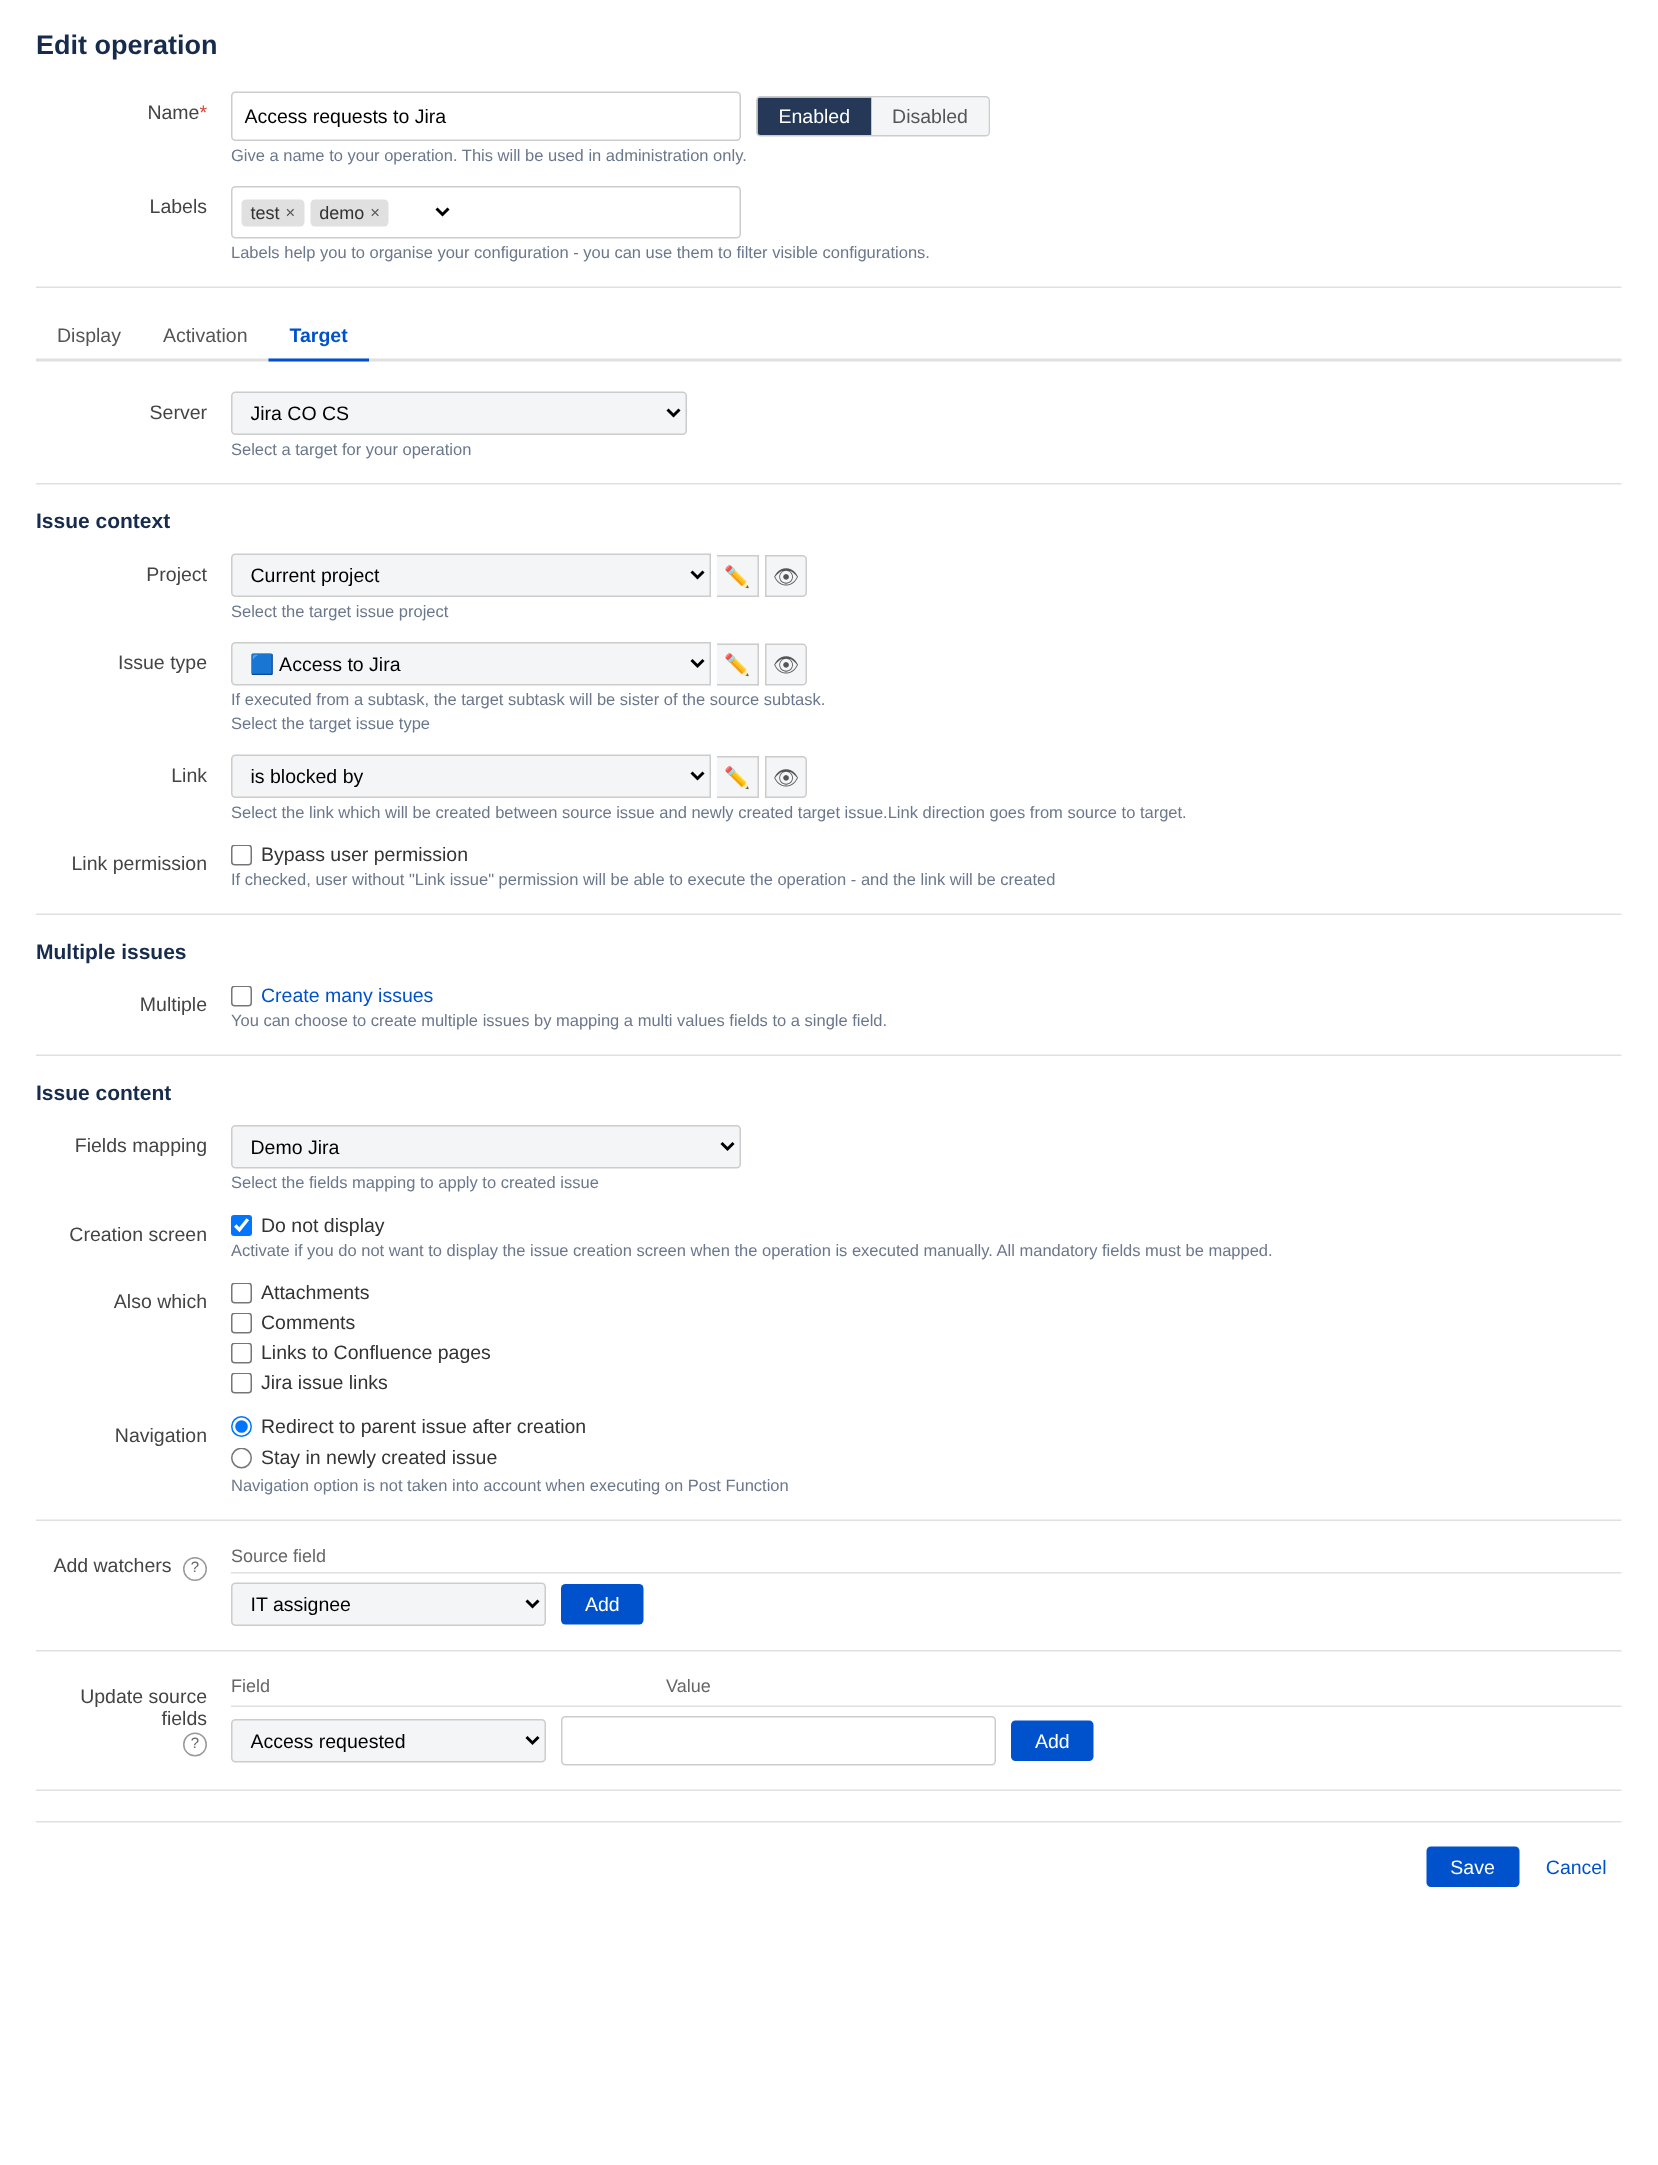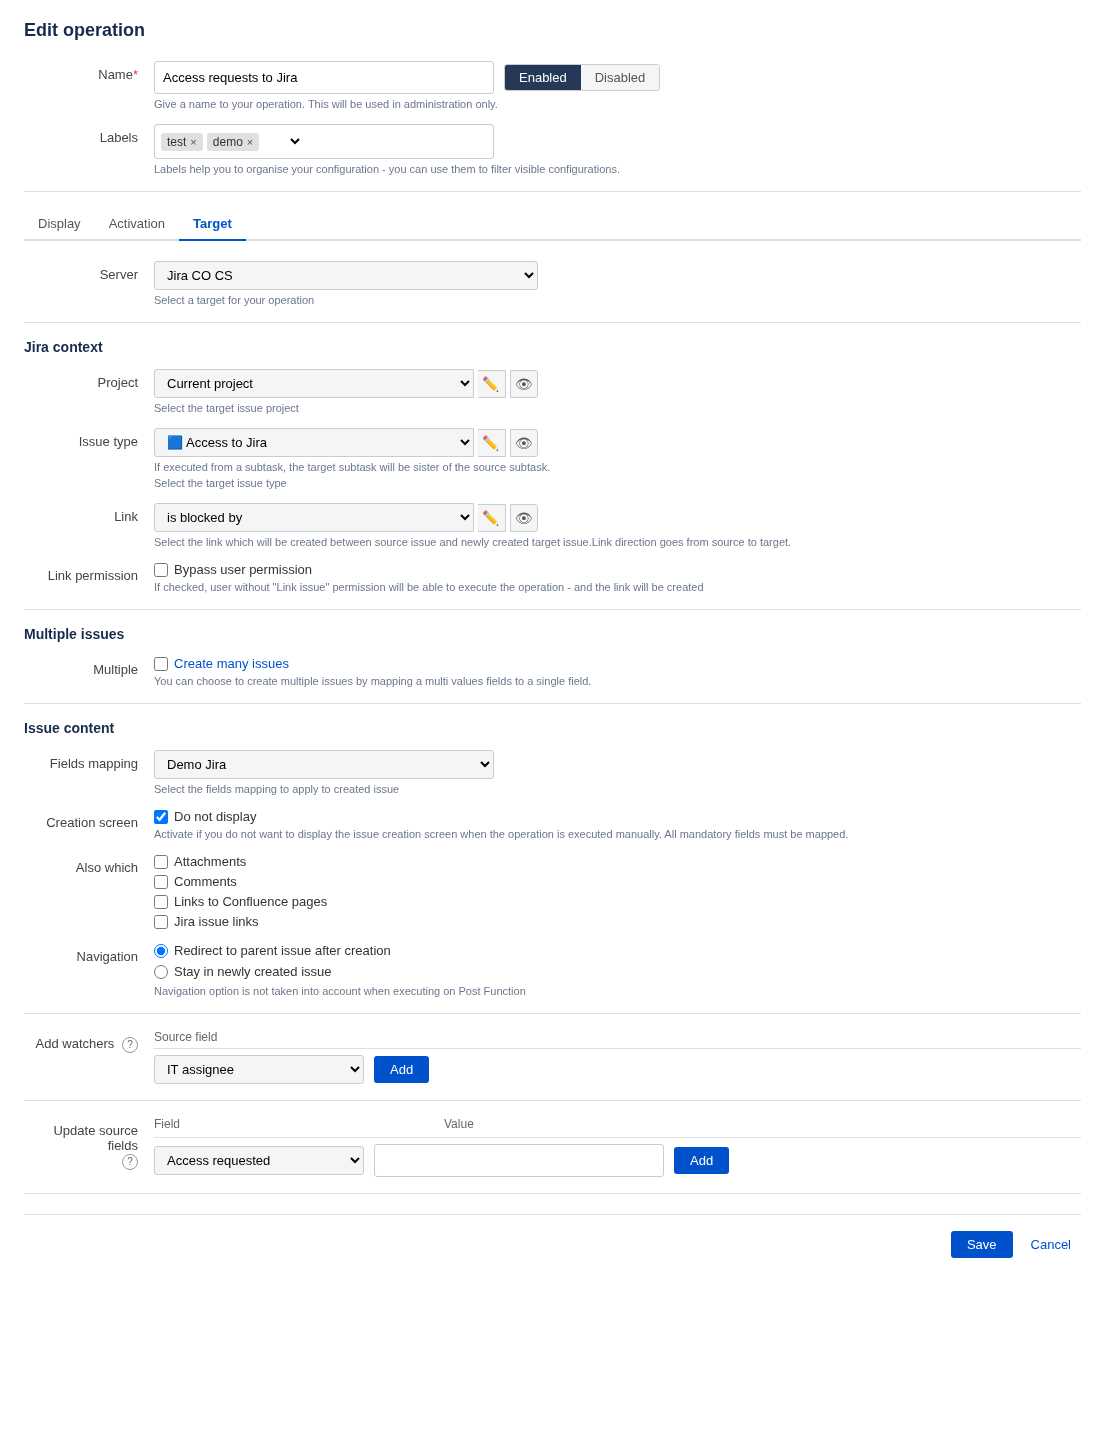--- a/index.html
+++ b/index.html
@@ -84,30 +84,30 @@
 
 <div class="tabs">
   <a class="tab">Display</a>
   <a class="tab">Activation</a>
   <a class="tab active">Target</a>
 </div>
 
 <div class="form-row">
   <div class="form-label">Server</div>
   <div class="form-content">
-    <select style="width:384px;">
+    <select style="width:304px;">
       <option>Jira CO CS</option>
     </select>
     <div class="form-hint">Select a target for your operation</div>
   </div>
 </div>
 
 <hr class="divider">
 
-<div class="section-title">Jira context</div>
+<div class="section-title">Issue context</div>
 
 <div class="form-row">
   <div class="form-label">Project</div>
   <div class="form-content">
     <div class="select-with-icons">
       <select style="width:320px; border-radius:3px 0 0 3px;">
         <option>Current project</option>
       </select>
       <div class="icon-group">
         <button class="icon-btn">✏️</button>

